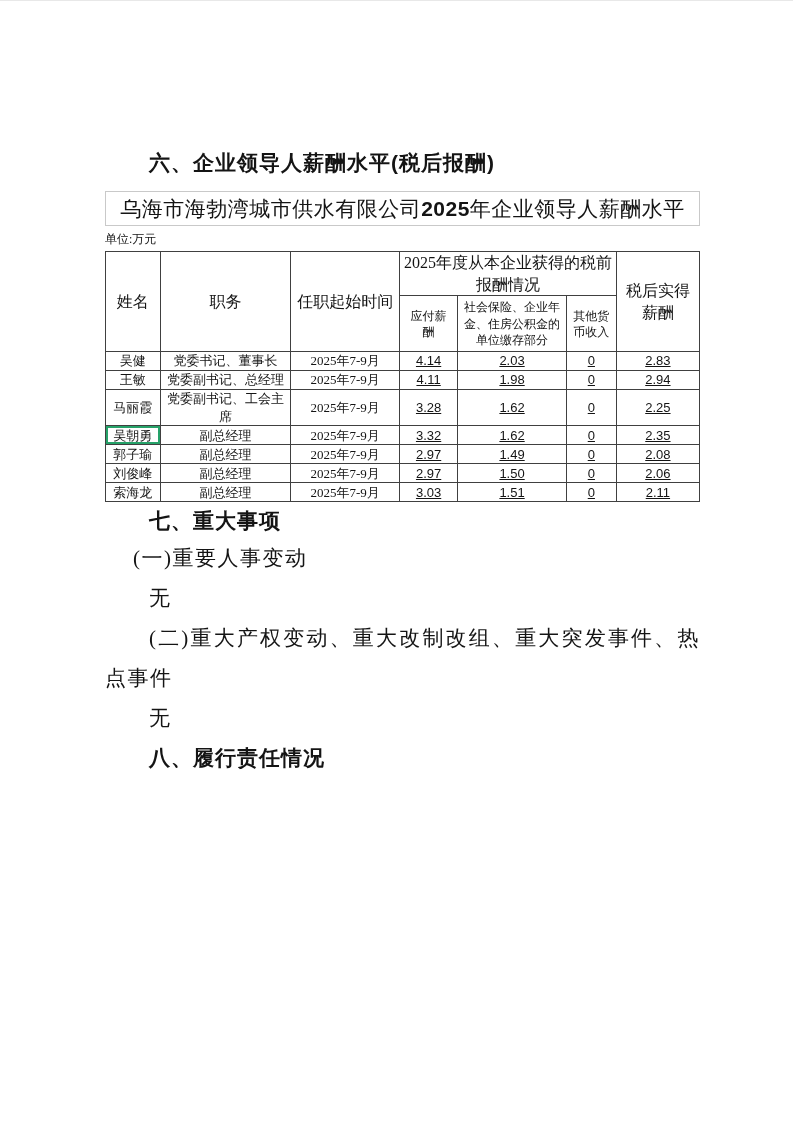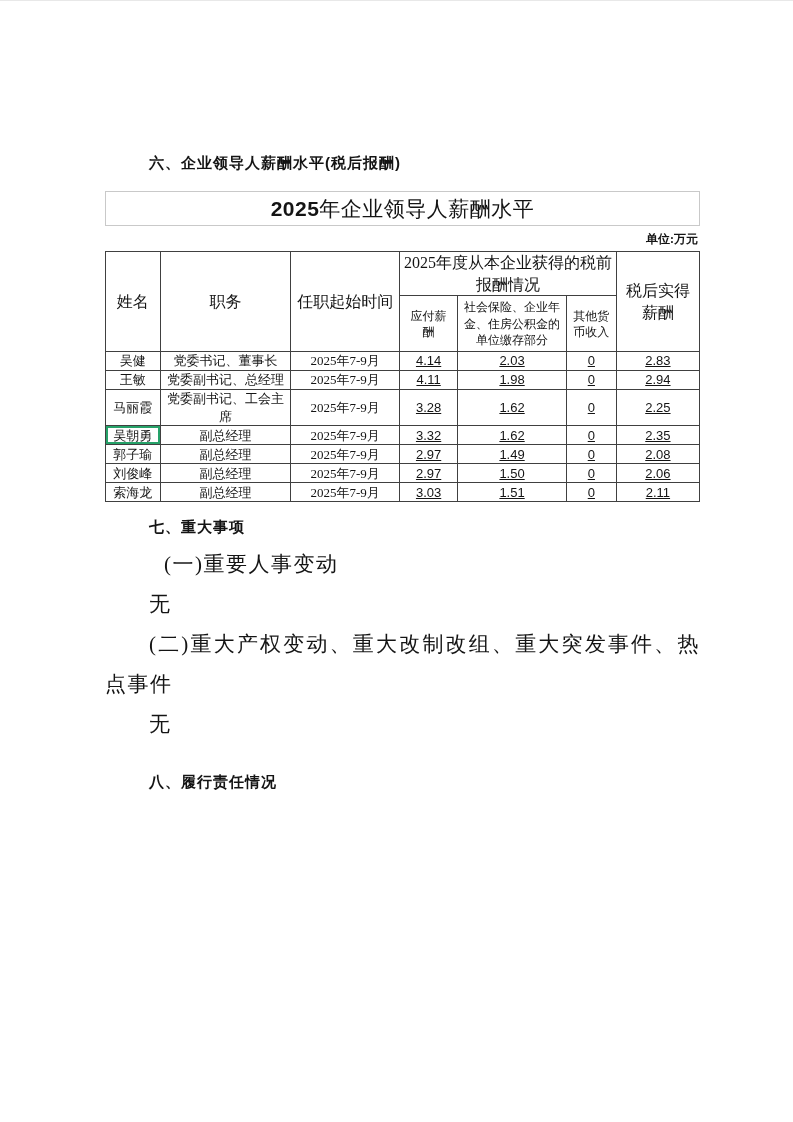--- a/index.html
+++ b/index.html
@@ -12,45 +12,44 @@
   .page{
     box-sizing:border-box;
     width:793px;height:1122px;
     padding:148px 93px 0 105px;
     border-top:1px solid #e8e8e8;
   }
   
   .sec-heading{
     font-family:"Liberation Sans",sans-serif;
     font-weight:bold;
-    font-size:15px;
+    font-size:21px;
     line-height:28px;
     letter-spacing:1px;
     margin-left:44px;
   }
   
   .table-title-box{
     margin-top:14px;
     border:1px solid #c9c9c9;
     height:33px;
     display:flex;align-items:center;justify-content:center;
     font-size:21px;
     letter-spacing:0.5px;
     white-space:nowrap;
   }
   .table-title-box .year{
     font-family:"Liberation Sans",sans-serif;
     font-weight:bold;
   }
   .unit-note{
-    text-align:right;
+    text-align:left;
     font-size:12px;
     line-height:18px;
     margin:4px 2px 3px 0;
-    font-weight:bold;
   }
   table.salary{
     width:100%;
     border-collapse:collapse;
     table-layout:fixed;
   }
   table.salary th, table.salary td{
     border:1px solid #404040;
     text-align:center;
     vertical-align:middle;
@@ -70,63 +69,64 @@
     font-weight:bold;
     font-size:12px;
     text-decoration:underline;
   }
   td.date{font-size:12px;}
   td.sel{
     box-shadow:inset 0 0 0 2px var(--sel-color,#26a269);
   }
   
   .sec-heading.rhythm{
-    margin-top:8px;
+    margin-top:2px;
     line-height:34px;
   }
   .kai-line{
     font-size:21px;
     line-height:40px;
-    margin-left:59px;
+    margin-left:28px;
     letter-spacing:1.5px;
   }
   .none-line{
     font-size:21px;
     line-height:40px;
     margin-left:44px;
     letter-spacing:1px;
   }
   .kai-wrap{
     font-size:21px;
     line-height:40px;
     letter-spacing:1.5px;
     text-indent:44px;
     text-align:justify;
   }
   .sec-heading.s8{
     line-height:40px;
-    margin-top:18px;
+    margin-top:0;
   }
   .body-para{
     font-size:21px;
     line-height:40px;
     text-align:justify;
     text-indent:42px;
     letter-spacing:0.2px;
   }
 </style>
 </head>
 <body>
 
 <div class="page">
 
   <div class="sec-heading">六、企业领导人薪酬水平(税后报酬)</div>
 
   <div>
     <div class="table-title-box">
+      <span>乌海市海勃湾城市供水有限公司</span>
         <span class="year">2025</span>
         <span>年企业领导人薪酬水平</span>
     </div>
 
     <div class="unit-note">单位:万元</div>
 
     <table class="salary">
       <colgroup>
         <col style="width:9.2%">
           <col style="width:22%">

